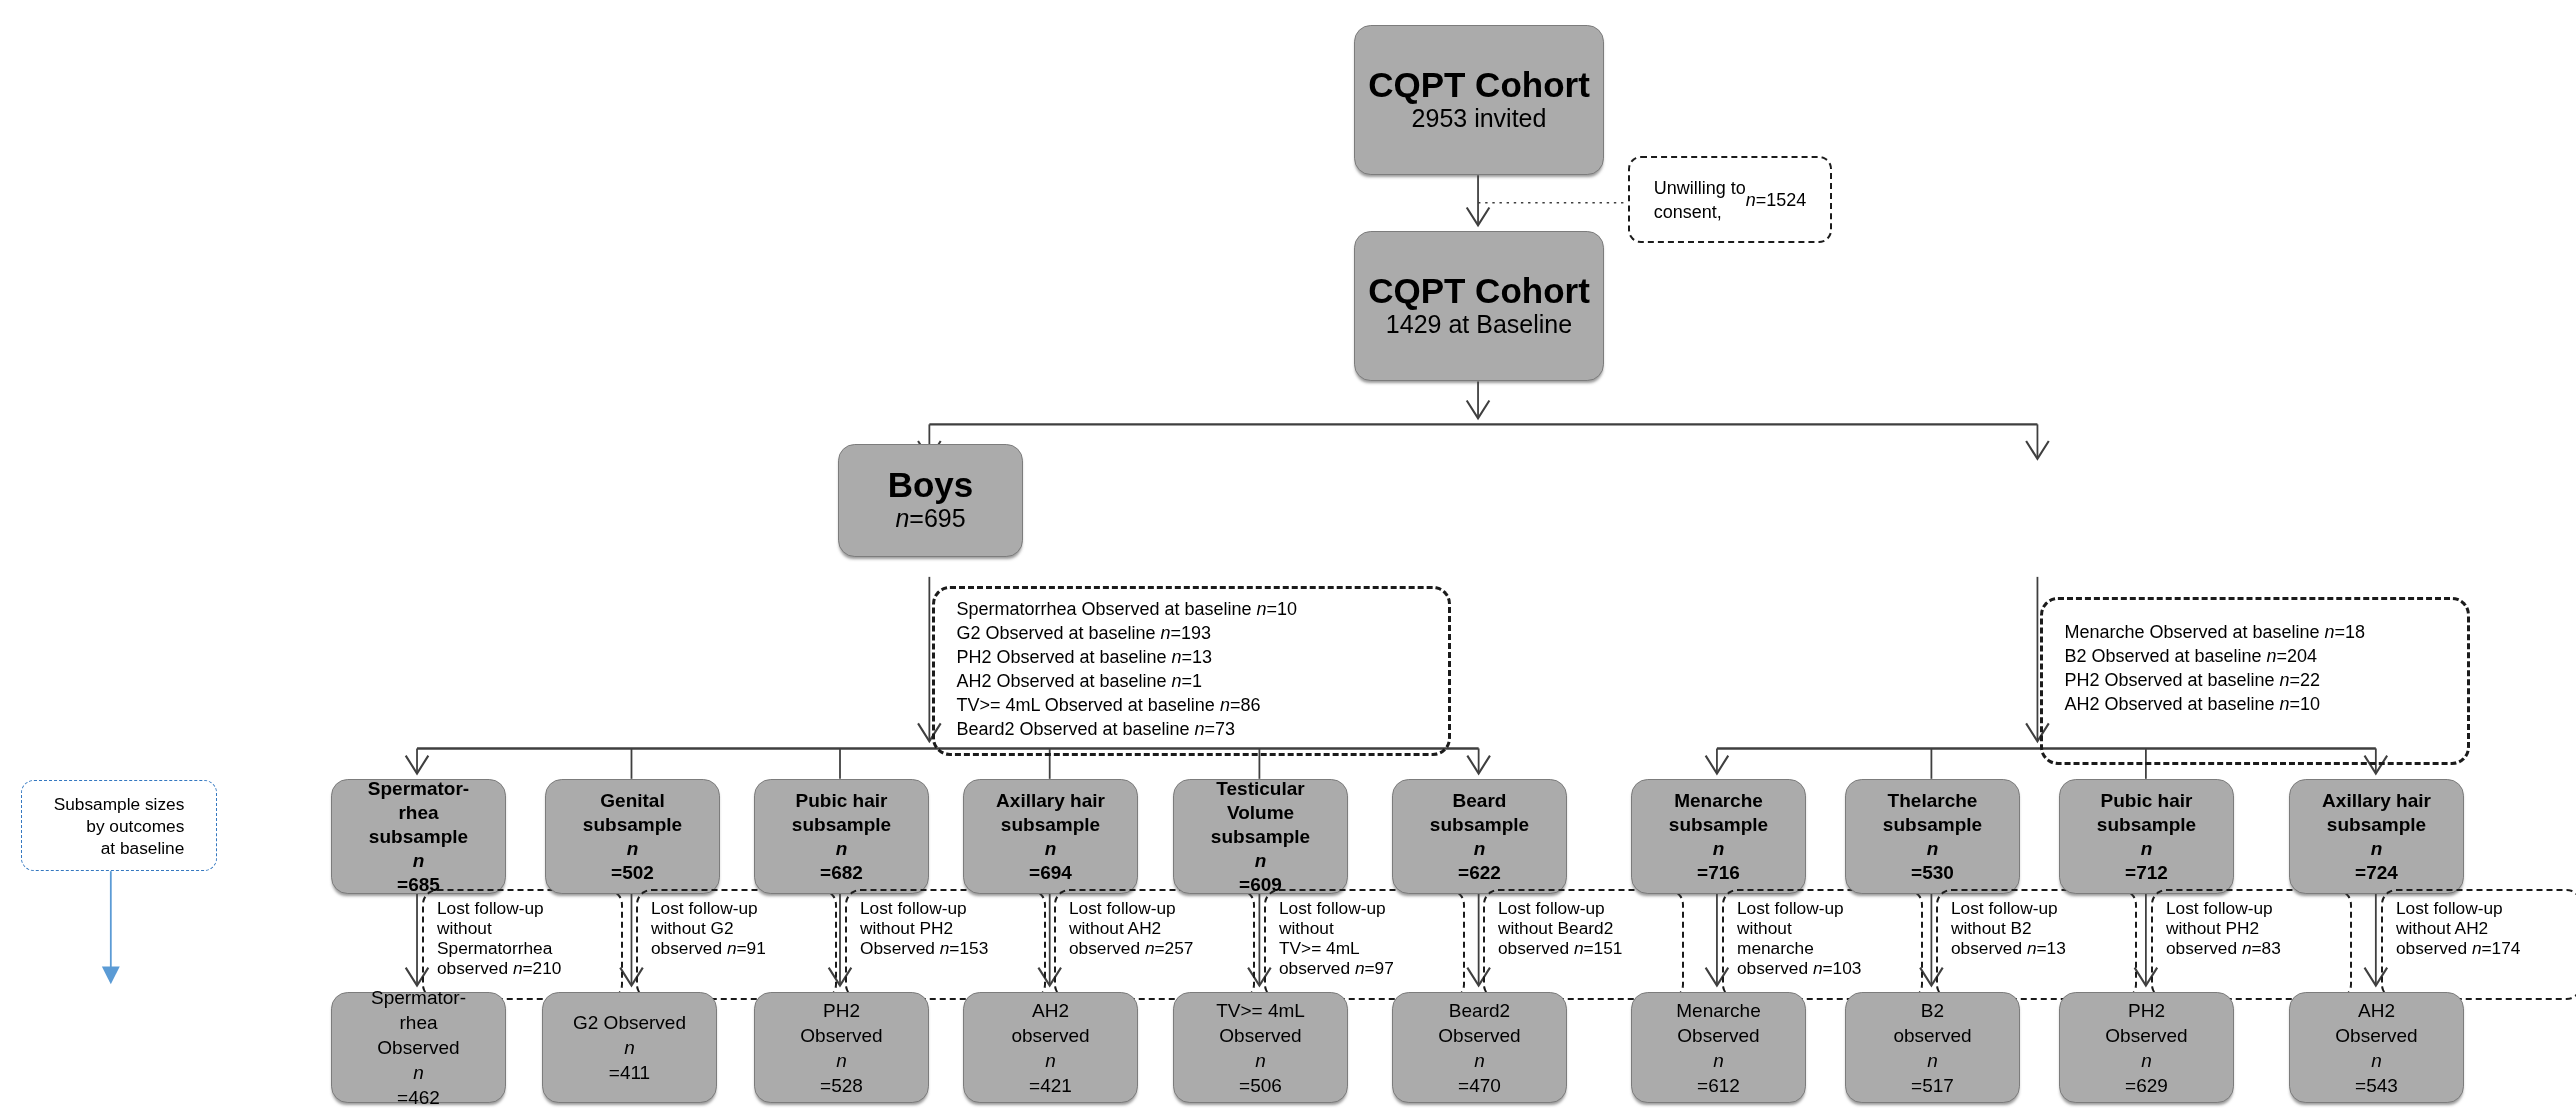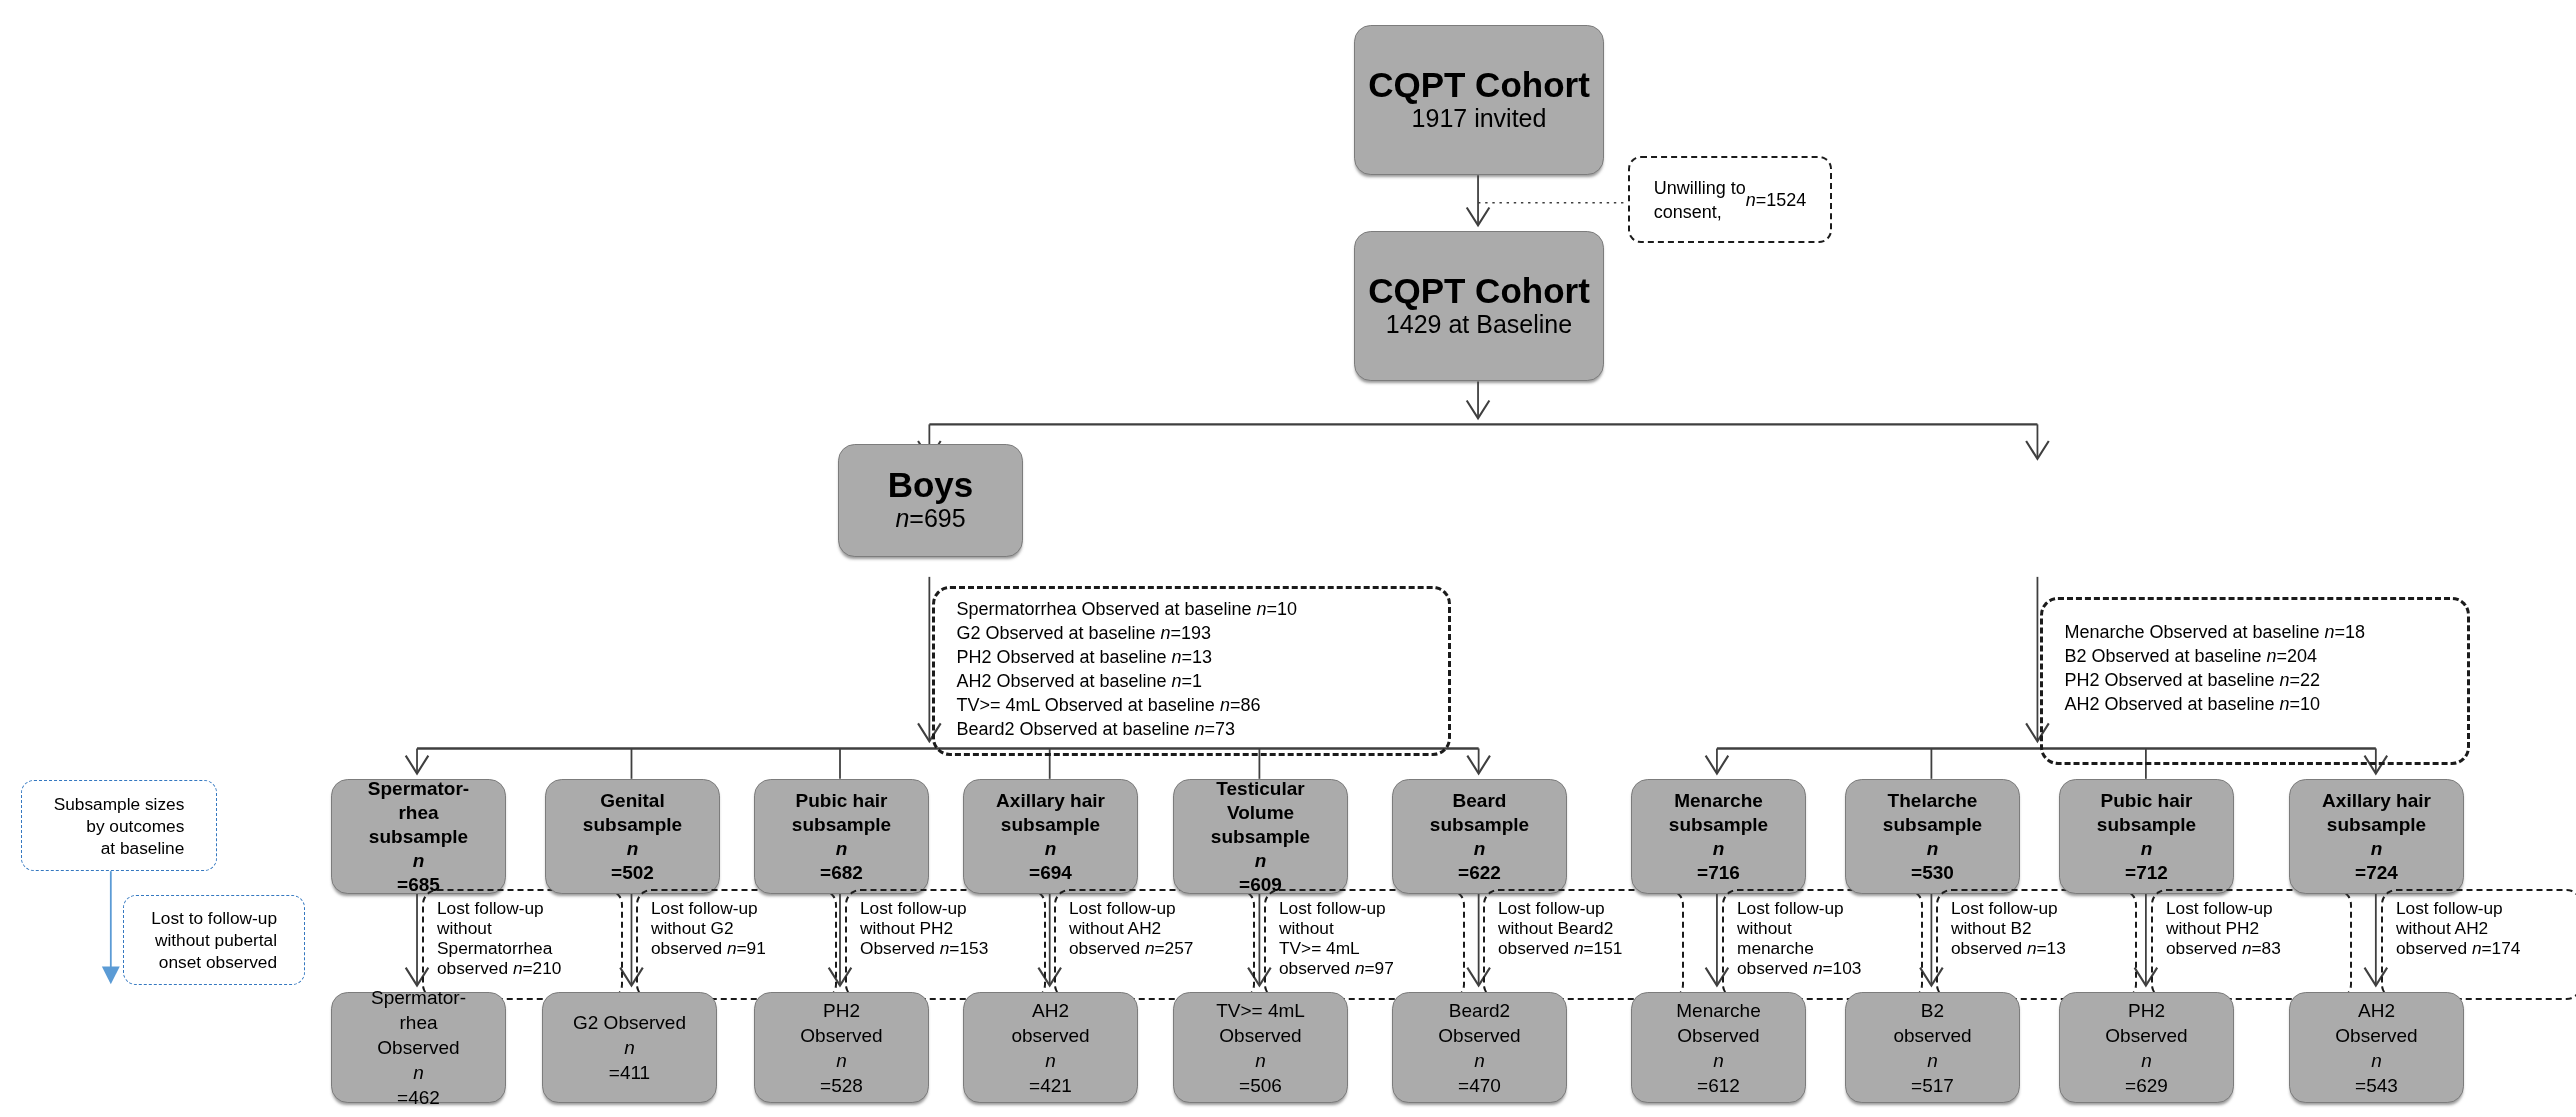--- a/index.html
+++ b/index.html
@@ -73,21 +73,21 @@
       <path d="M3242 1497 L3242 1652" marker-end="url(#arr)"></path>
       <path d="M3602 1497 L3602 1652" marker-end="url(#arr)"></path>
       <path d="M3988 1497 L3988 1652" marker-end="url(#arr)"></path>
 
       <path d="M186 1462 L186 1648" stroke="#5b9bd5" marker-end="url(#bluearr)"></path>
     </g>
   </svg>
 
   <div class="node big" style="left:1354px;top:25px;width:248px;height:148px">
     <div class="title">CQPT Cohort</div>
-    <div class="sub">1917 invited</div>
+    <div class="sub">2953 invited</div>
   </div>
 
   <div class="dashedbox excl" style="left:1628px;top:156px;width:200px;height:83px">Unwilling to<br>consent, <i>n</i>=1524</div>
 
   <div class="node big" style="left:1354px;top:231px;width:248px;height:148px">
     <div class="title">CQPT Cohort</div>
     <div class="sub">1429 at Baseline</div>
   </div>
 
   <div class="node big" style="left:838px;top:444px;width:183px;height:111px">
@@ -132,16 +132,15 @@
 
   <div class="node sub-node" style="left:2059px;top:779px;width:173px;height:113px">Pubic hair<br>subsample<br><i>n</i>=712</div>
   <div class="dashedbox lost" style="left:2151px;top:889px;width:179px;height:100px">Lost follow-up<br>without PH2<br>observed <i>n</i>=83</div>
   <div class="node obs-node" style="left:2059px;top:992px;width:173px;height:109px">PH2<br>Observed<br><i>n</i>=629</div>
 
   <div class="node sub-node" style="left:2289px;top:779px;width:173px;height:113px">Axillary hair<br>subsample<br><i>n</i>=724</div>
   <div class="dashedbox lost" style="left:2381px;top:889px;width:179px;height:100px">Lost follow-up<br>without AH2<br>observed <i>n</i>=174</div>
   <div class="node obs-node" style="left:2289px;top:992px;width:173px;height:109px">AH2<br>Observed<br><i>n</i>=543</div>
 
   <div class="legendbox" style="left:21.4px;top:780px;width:186px;height:89px">Subsample sizes<br>by outcomes<br>at baseline</div>
-  <div class="legendbox" style="left:123px;top:895px;width:173px;height:88px">Lost to follow-up<br>without pubertal<br>onset observed</div>
 
 </div>
 
 
 </body></html>

